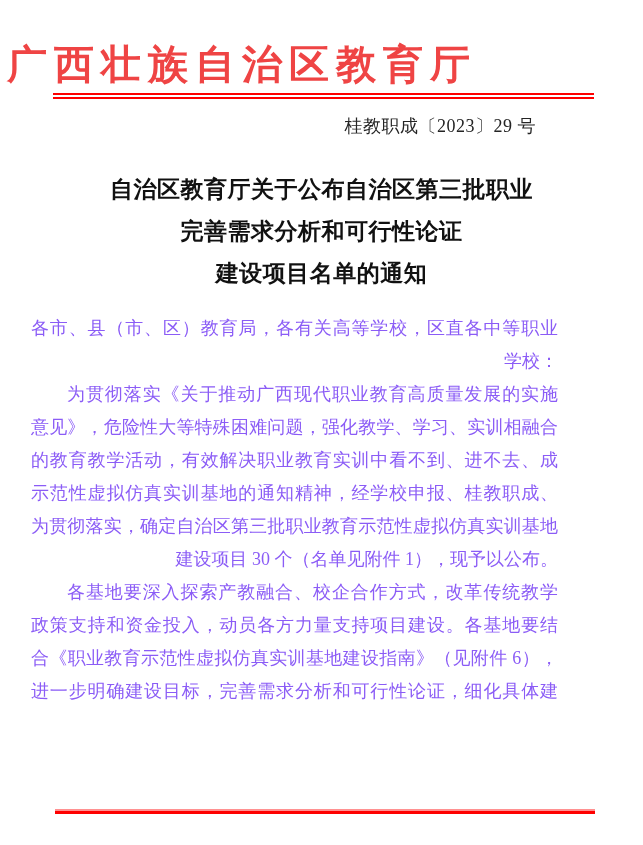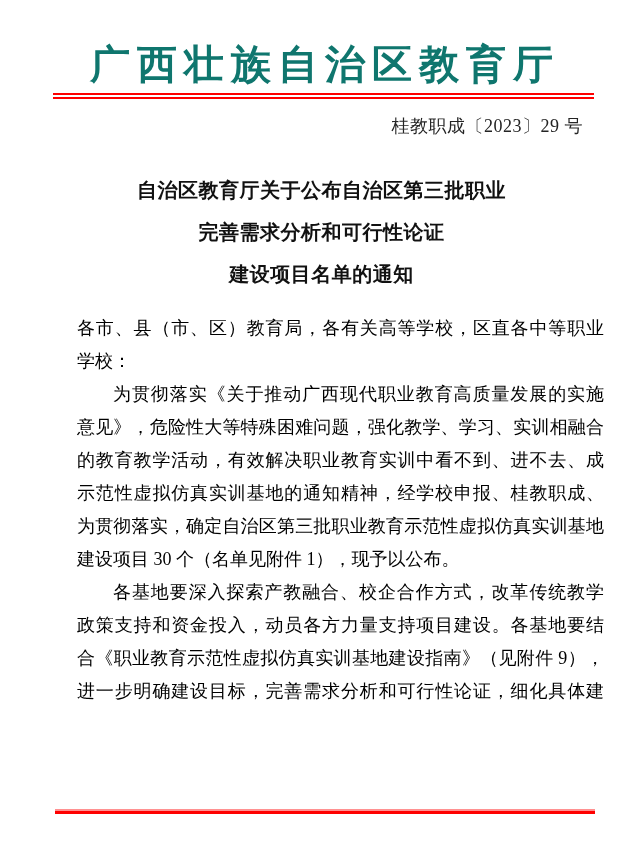--- a/index.html
+++ b/index.html
@@ -13,67 +13,67 @@
     height: 845px;
     background: #ffffff;
     overflow: hidden;
     font-family: "Liberation Serif", "DejaVu Serif", serif;
     color: #1f1f1f;
   }
   .agency-name {
     margin-top: 40px;
     height: 50px;
     line-height: 50px;
-    text-align: center;
+    text-align: left;
     font-size: 40px;
     font-weight: bold;
-    color: #0f766e;
+    color: #ef4444;
     letter-spacing: 7px;
     padding-left: 7px; 
     white-space: nowrap;
   }
   .header-rule {
     margin: 3px auto 0 auto;
     width: 541px;
     margin-left: 53px;
   }
   .header-rule .r-top   { height: 2px;   background: #fe0000; }
   .header-rule .r-gap   { height: 1.5px; background: #ffffff; }
   .header-rule .r-bot   { height: 2px;   background: #fe0000; }
   .doc-number {
     margin-top: 14px;
     height: 26px;
     line-height: 26px;
     text-align: right;
-    padding-right: 60px;
+    padding-right: 107px;
     font-size: 18px;
     letter-spacing: 0.5px;
     color: #242424;
   }
   .doc-title {
     margin-top: 30px;
     text-align: center;
-    font-size: 20px;
+    font-size: 23px;
     font-weight: bold;
     line-height: 42px;
     color: #111111;
     letter-spacing: 0.5px;
   }
   .doc-body {
     margin-top: 17px;
-    margin-left: 77px;
+    margin-left: 31px;
     width: 527px;
     font-size: 18px;
-    color: #000000;
+    color: #8b5cf6;
   }
   .body-line {
     height: 33px;
     line-height: 33px;
     white-space: nowrap;
-    text-align: left;
+    text-align: right;
   }
   .body-line.fill {
     white-space: normal;
     text-align: justify;
     text-align-last: justify;
     text-justify: inter-character;
   }
   .body-line.indent {
     padding-left: 2em;
   }
@@ -111,21 +111,21 @@
       <div class="body-line fill">各市、县（市、区）教育局，各有关高等学校，区直各中等职业</div>
       <div class="body-line">学校：</div>
       <div class="body-line fill indent">为贯彻落实《关于推动广西现代职业教育高质量发展的实施</div>
       <div class="body-line fill">意见》，危险性大等特殊困难问题，强化教学、学习、实训相融合</div>
       <div class="body-line fill">的教育教学活动，有效解决职业教育实训中看不到、进不去、成</div>
       <div class="body-line fill">示范性虚拟仿真实训基地的通知精神，经学校申报、桂教职成、</div>
       <div class="body-line fill">为贯彻落实，确定自治区第三批职业教育示范性虚拟仿真实训基地</div>
       <div class="body-line">建设项目 30 个（名单见附件 1），现予以公布。</div>
       <div class="body-line fill indent">各基地要深入探索产教融合、校企合作方式，改革传统教学</div>
       <div class="body-line fill">政策支持和资金投入，动员各方力量支持项目建设。各基地要结</div>
-      <div class="body-line fill">合《职业教育示范性虚拟仿真实训基地建设指南》（见附件 9），</div>
+      <div class="body-line fill">合《职业教育示范性虚拟仿真实训基地建设指南》（见附件 6），</div>
       <div class="body-line fill">进一步明确建设目标，完善需求分析和可行性论证，细化具体建</div>
     </div>
 
   <div class="footer-rule">
     <div class="f-top"></div>
     <div class="f-bot"></div>
   </div>
 
 </div>
 

